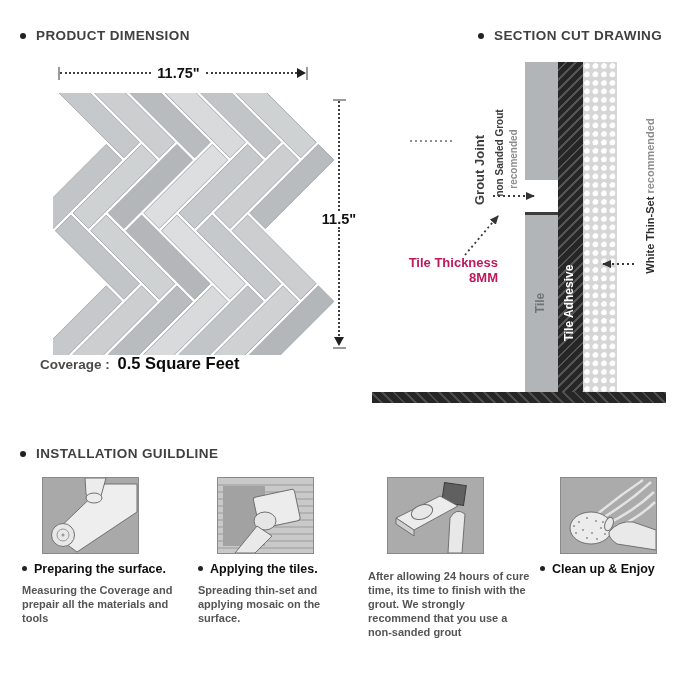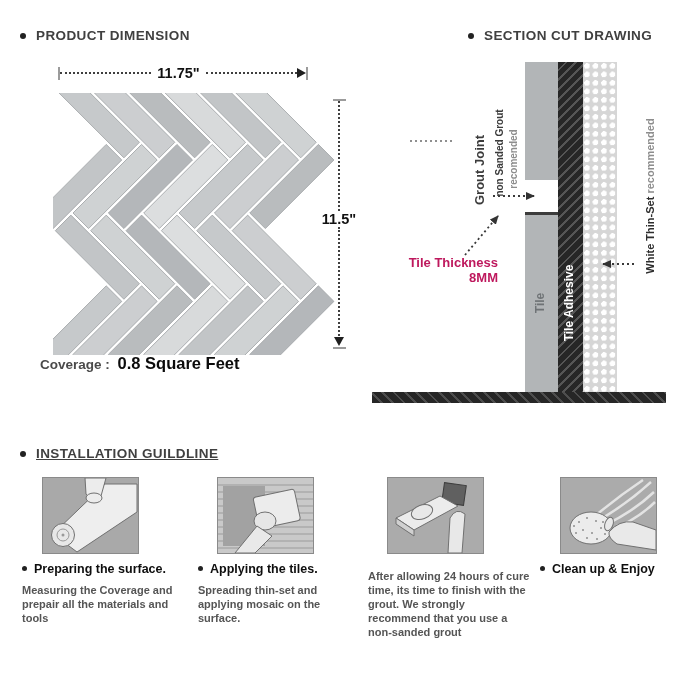--- a/index.html
+++ b/index.html
@@ -97,24 +97,24 @@
     <span class="cap-h"></span>
     <span class="dotseg-v"></span>
     <span class="dim-label">11.5"</span>
     <span class="dotseg-v"></span>
     <span class="arr-down"></span>
     <span class="cap-h"></span>
   </div>
 
   <div class="abs coverage" style="left:40px;top:354px;">
     <span>Coverage :</span>
-    <b>0.8 Square Feet</b>
-  </div>
-
-  <div class="abs sec-title" style="left:468px;top:28px;">
+    <b>0.5 Square Feet</b>
+  </div>
+
+  <div class="abs sec-title" style="left:478px;top:28px;">
     <span class="bullet"></span>
     <span>SECTION CUT DRAWING</span>
   </div>
 
   <div class="abs col-tile" style="left:525px;top:62px;width:33px;height:118px;"></div>
   <div class="abs col-tile" style="left:525px;top:212px;width:33px;height:180px;border-top:3px solid #3c3c3c;box-sizing:border-box;"></div>
   <div class="abs col-adhesive" style="left:558px;top:62px;width:25px;height:330px;"></div>
   <div class="abs col-thinset" style="left:583px;top:62px;width:34px;height:330px;"></div>
   <div class="abs floor" style="left:372px;top:392px;width:294px;height:11px;"></div>
 
@@ -138,21 +138,21 @@
       <marker id="ah" markerWidth="9" markerHeight="8" refX="8" refY="4" orient="auto" markerUnits="userSpaceOnUse">
         <path d="M0,0 L9,4 L0,8 Z" fill="#333"></path>
       </marker>
     </defs>
     <line x1="38" y1="86" x2="80" y2="86" stroke="#8f8f8f" stroke-width="2" stroke-dasharray="2 3"></line>
     <line x1="121" y1="141" x2="162" y2="141" stroke="#3a3a3a" stroke-width="1.8" stroke-dasharray="2 3" marker-end="url(#ah)"></line>
     <line x1="93" y1="200" x2="126" y2="161" stroke="#3a3a3a" stroke-width="1.8" stroke-dasharray="2 3" marker-end="url(#ah)"></line>
     <line x1="262" y1="209" x2="231" y2="209" stroke="#3a3a3a" stroke-width="1.8" stroke-dasharray="2 3" marker-end="url(#ah)"></line>
   </svg>
 
-  <div class="abs sec-title" style="left:20px;top:446px;text-decoration:underline;">
+  <div class="abs sec-title" style="left:20px;top:446px;">
     <span class="bullet"></span>
     <span>INSTALLATION GUILDLINE</span>
   </div>
 
   <svg class="abs illus" style="left:42px;top:477px;" width="95" height="75" viewBox="0 0 95 75">
     <rect width="95" height="75" fill="#a9a9a9"></rect>
     <polygon points="94,6 94,34 34,74 10,56 62,6" fill="#eeeeee" stroke="#707070"></polygon>
     <circle cx="20" cy="57" r="11.5" fill="#e8e8e8" stroke="#707070"></circle>
     <circle cx="20" cy="57" r="6" fill="none" stroke="#9a9a9a"></circle>
     <circle cx="20" cy="57" r="1.5" fill="#9a9a9a"></circle>

